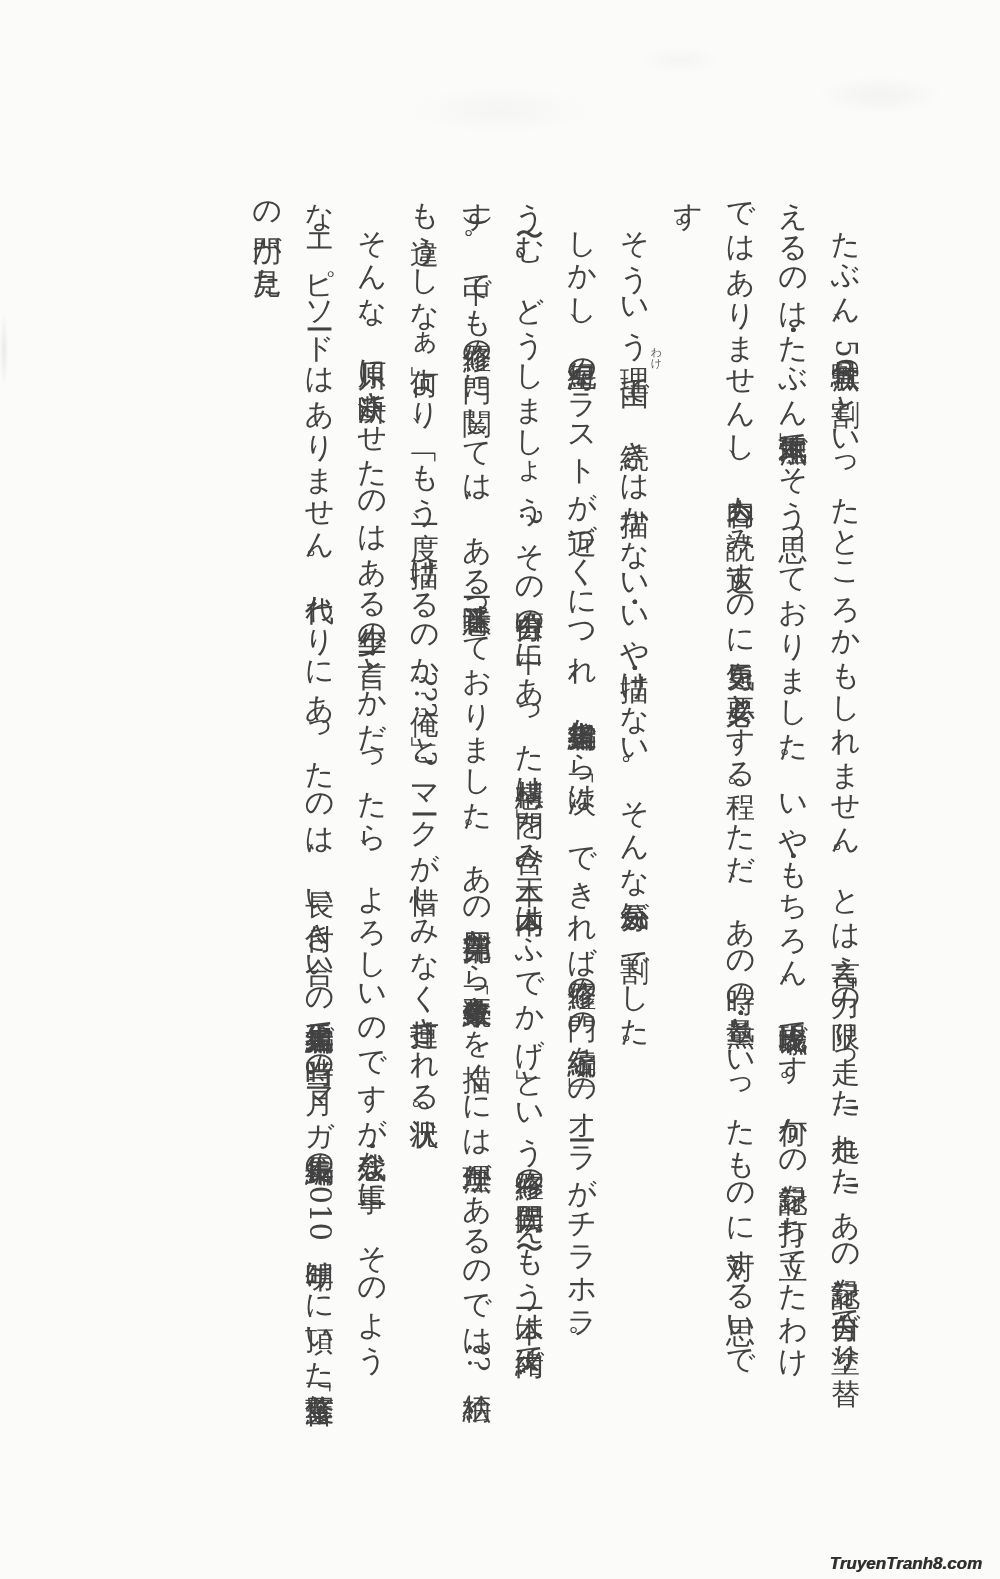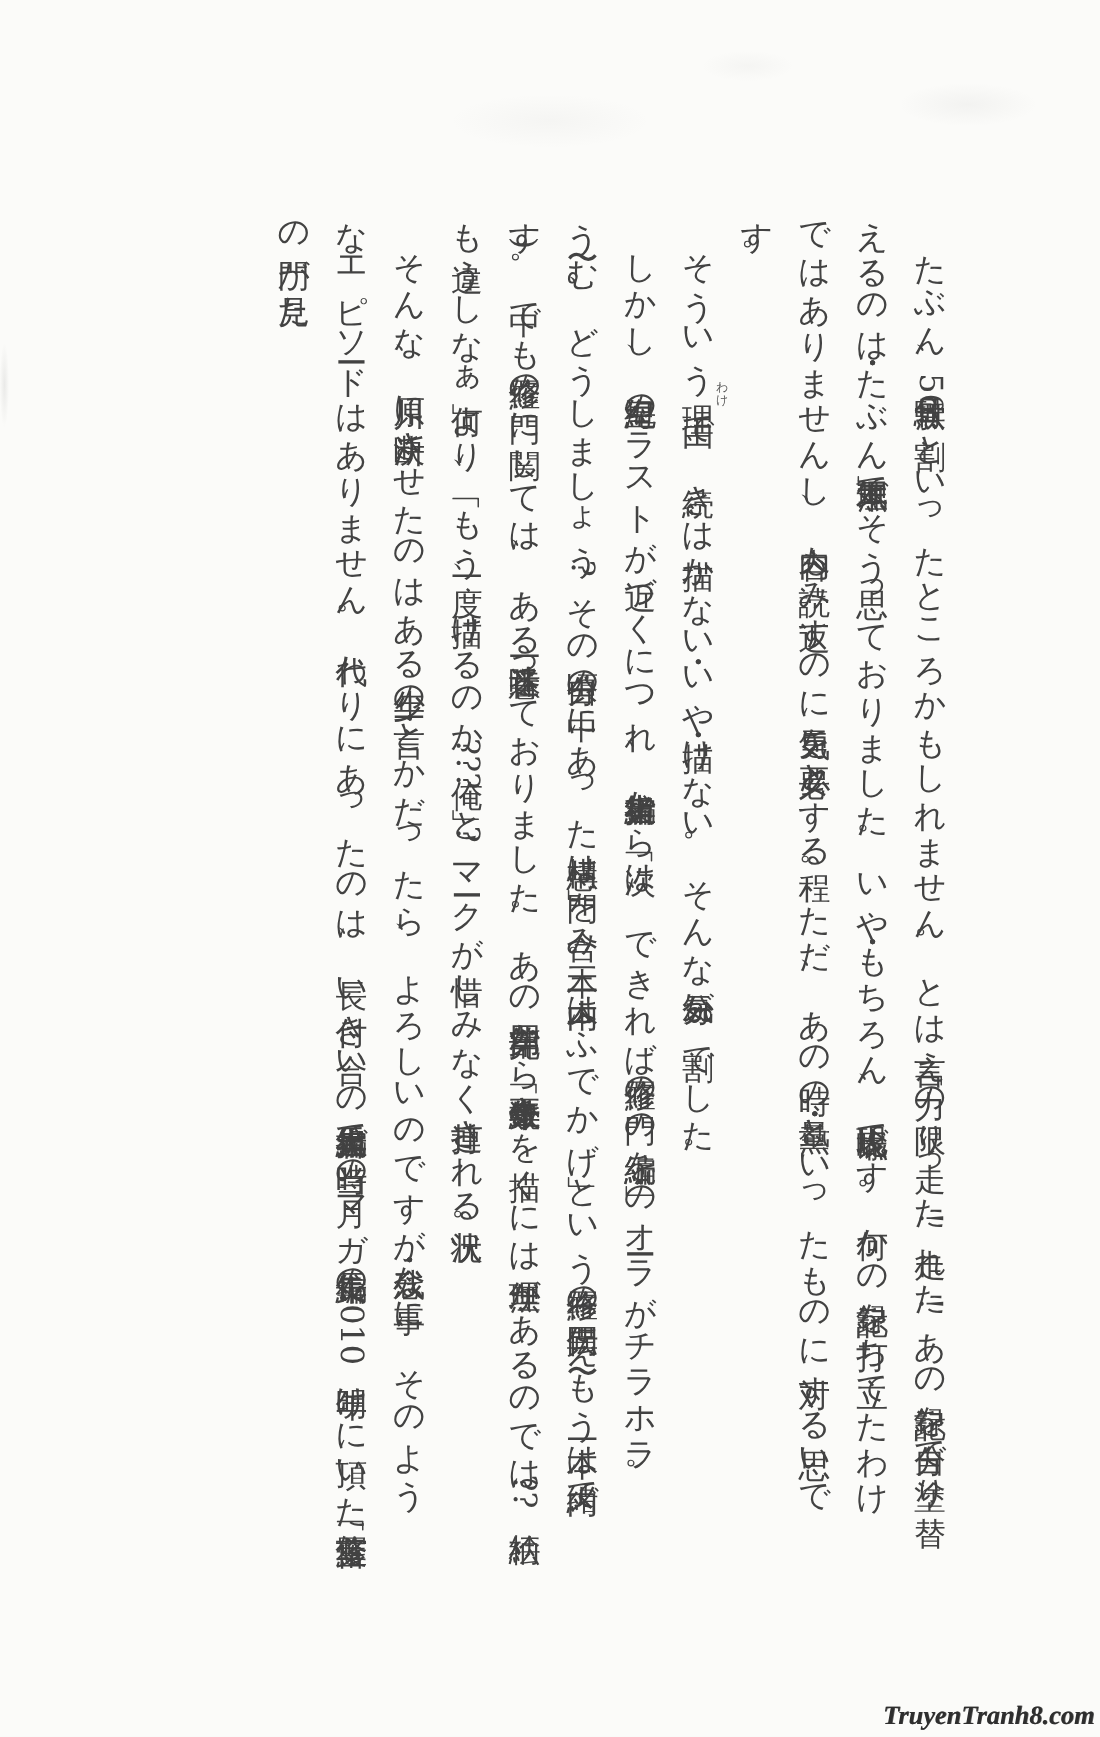--- a/index.html
+++ b/index.html
@@ -41,26 +41,26 @@
     padding: 0;
     text-indent: 1em;
   }
   .text-block ruby rt {
     font-size: 11px;
     color: #5a5a5a;
     font-weight: normal;
   }
   .watermark {
     position: absolute;
-    right: 5px;
+    right: 18px;
     bottom: 5px;
-    font-family: Liberation Serif, serif;
+    font-family: Liberation Sans, sans-serif;
     font-style: italic;
     font-weight: bold;
-    font-size: 24px;
+    font-size: 17px;
     letter-spacing: 0px;
     color: #2e2e2e;
     text-shadow: 0.6px 0.4px 0 rgba(46,46,46,0.75);
   }
 </style>
 </head>
 <body>
 
 <div class="page">
   <div class="text-block" id="text-block">

